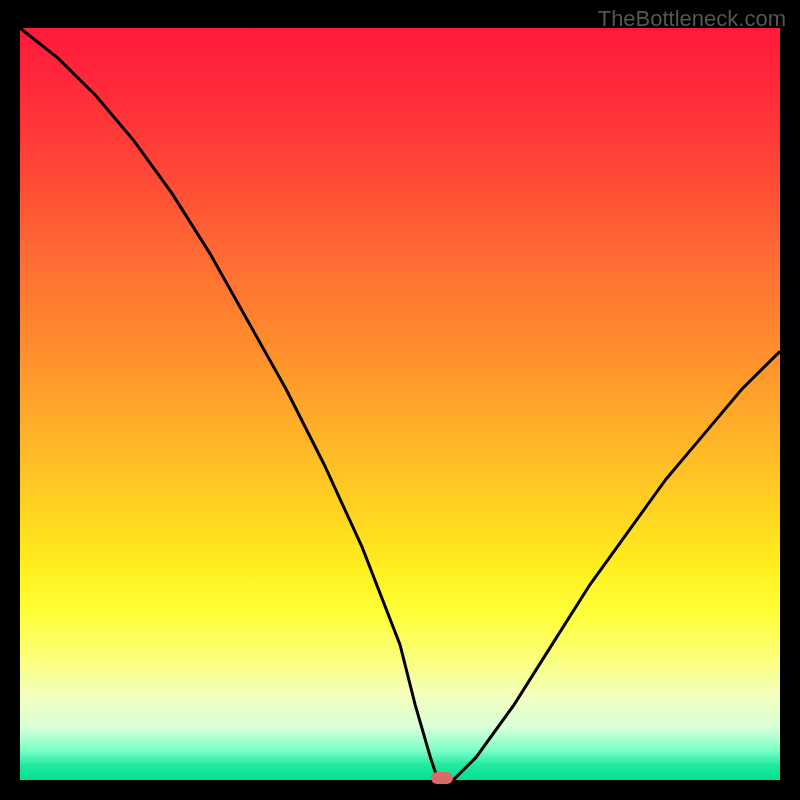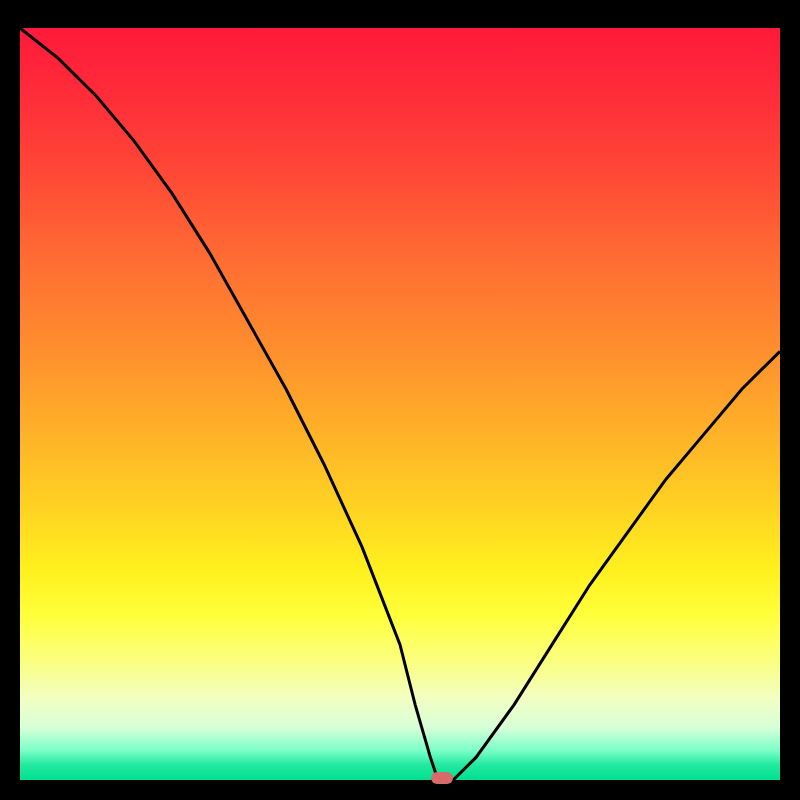--- a/index.html
+++ b/index.html
@@ -65,20 +65,21 @@
     background: #d86a6a;
     border-radius: 6px;
     z-index: 6;
   }
 </style>
 </head>
 <body>
 
 <div class="container">
 
+  <div class="watermark">TheBottleneck.com</div>
 
   <div class="plot-area"></div>
 
   <svg class="curve" viewBox="0 0 760 752" preserveAspectRatio="none">
     <path id="curve-path" d="M0.0 0.0 L38.0 30.1 L76.0 67.7 L114.0 112.8 L152.0 165.4 L190.0 225.6 L228.0 293.3 L266.0 361.0 L304.0 436.2 L342.0 518.9 L380.0 616.6 L395.2 676.8 L410.4 729.4 L418.0 752.0 L433.2 752.0 L456.0 729.4 L494.0 676.8 L532.0 616.6 L570.0 556.5 L608.0 503.8 L646.0 451.2 L684.0 406.1 L722.0 361.0 L760.0 323.4" stroke="#000" stroke-width="3" fill="none"></path>
   </svg>
 
   <div class="marker" id="marker" style="left: 430.8px; top: 772px;"></div>
 
 </div>

